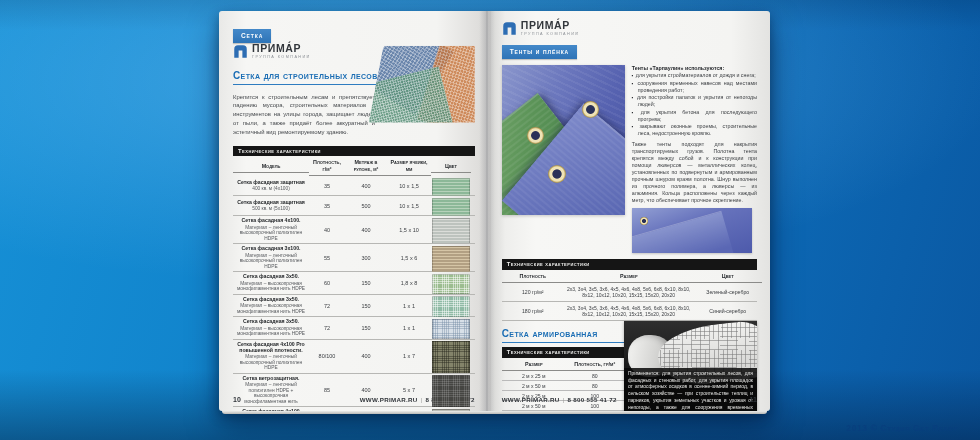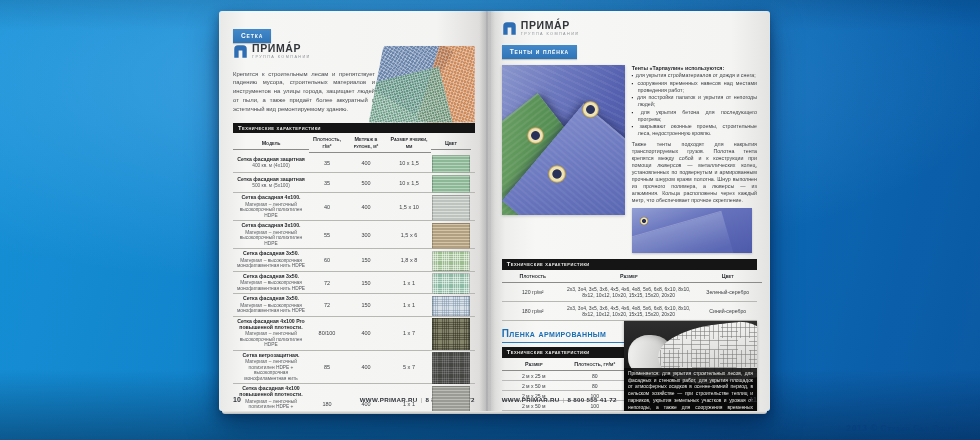--- a/index.html
+++ b/index.html
@@ -158,20 +158,21 @@
             <path fill="#2d6db3" d="M2 22 V8 a6 6 0 0 1 6 -6 h8 a6 6 0 0 1 6 6 v14 h-7 V10.5 h-6 V22 Z"></path>
           </svg>
           <div>
             <div class="logo-name">ПРИМА́Р</div>
             <div class="logo-sub">группа компаний</div>
           </div>
         </div>
       </div>
 
       <div class="intro-wrap">
+        <div class="sec-title">Сетка для строительных лесов</div>
         <div class="mesh-photo">
           <div class="mesh-piece mp-blue"></div>
           <div class="mesh-piece mp-orange"></div>
           <div class="mesh-piece mp-teal"></div>
         </div>
         <div class="intro">Крепится к строительным лесам и препятствует падению мусора, строительных материалов и инструментов на улицы города, защищает людей от пыли, а также придаёт более аккуратный и эстетичный вид ремонтируемому зданию.</div>
       </div>
 
       <div class="lp-table">
         <div class="cap-bar">Технические характеристики</div>
@@ -364,21 +365,21 @@
           <div class="tt-cell">Зеленый-серебро</div>
         </div>
         <div class="grid3 t-row">
           <div class="tt-cell">180 гр/м²</div>
           <div class="tt-cell sizes">2x3, 3x4, 3x5, 3x6, 4x5, 4x6, 4x8, 5x6, 6x8, 6x10, 8x10, 8x12, 10x12, 10x20, 15x15, 15x20, 20x20</div>
           <div class="tt-cell">Синий-серебро</div>
         </div>
       </div>
 
       <div class="film-sec">
-        <div class="sec-title film-title">Пленка армированным</div>
+        <div class="sec-title film-title">Сетка армированная</div>
         <div class="film-cols">
           <div class="film-left">
             <div class="cap-bar">Технические характеристики</div>
             <div class="grid2">
               <div class="th">Размер</div>
               <div class="th">Плотность, гр/м²</div>
             </div>
             <div class="grid2 ft-row">
                 <div class="ft-cell">2 м x 25 м</div>
                 <div class="ft-cell">80</div>

